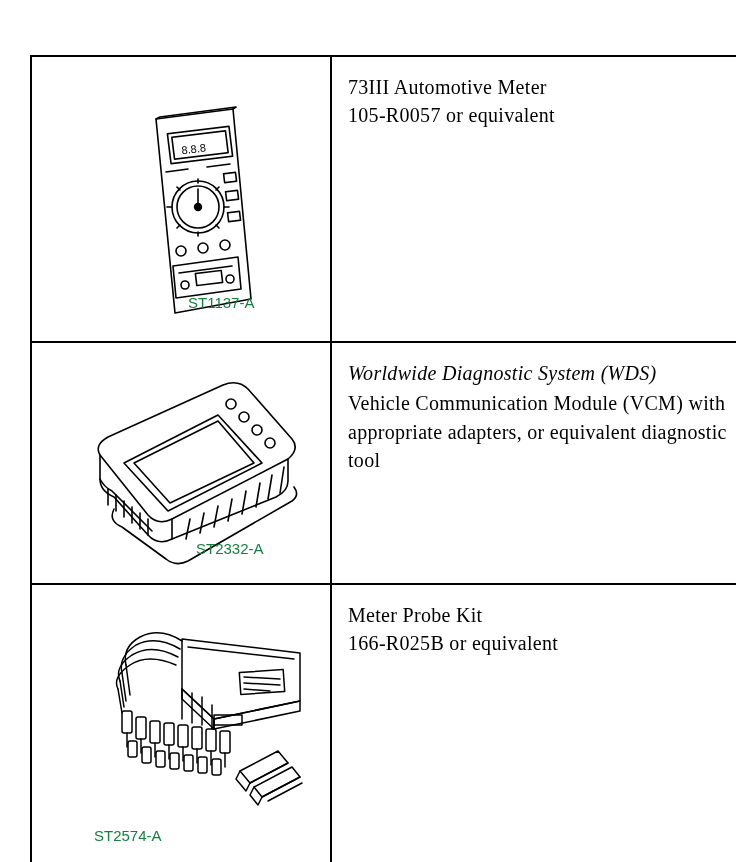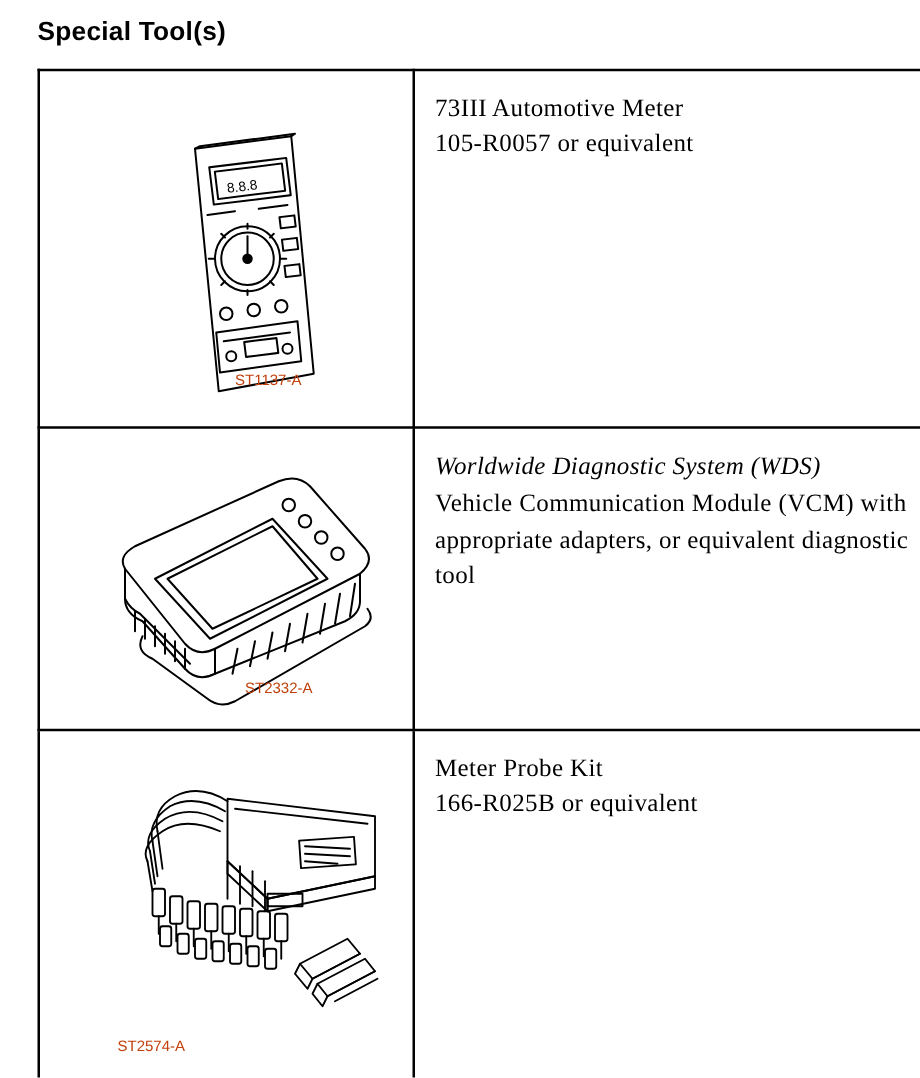--- a/index.html
+++ b/index.html
@@ -49,23 +49,23 @@
     position: relative;
     width: 266px;
   }
   .row1 .img-wrap { height: 252px; }
   .row2 .img-wrap { height: 208px; }
   .row3 .img-wrap { height: 285px; margin-left: 16px; }
 
   .fig-caption {
     position: absolute;
     font-family: "Liberation Sans", sans-serif;
-    font-size: 12px;
+    font-size: 15px;
     font-weight: normal;
-    color: #c2410c;
+    color: #15803d;
   }
   .row1 .fig-caption { left: 140px; bottom: 14px; }
   .row2 .fig-caption { left: 148px; bottom: 10px; }
   .row3 .fig-caption { left: 30px; bottom: 42px; }
 
   .desc-cell {
     padding: 16px 12px 18px 16px;
   }
   .desc-line {
     font-family: "Liberation Serif", serif;
@@ -81,21 +81,20 @@
     position: absolute;
     left: 0;
     top: 0;
   }
 </style>
 </head>
 <body>
 
 <div class="page">
 
-  <div class="page-title">Special Tool(s)</div>
 
   <table class="tool-table">
     <tbody>
 
       <tr class="row1">
         <td class="col-img">
           <div class="img-wrap">
             <svg class="art" width="266" height="252" viewBox="0 0 266 252">
               <g fill="none" stroke="#000" stroke-width="1.6" stroke-linejoin="round" stroke-linecap="round">
 

